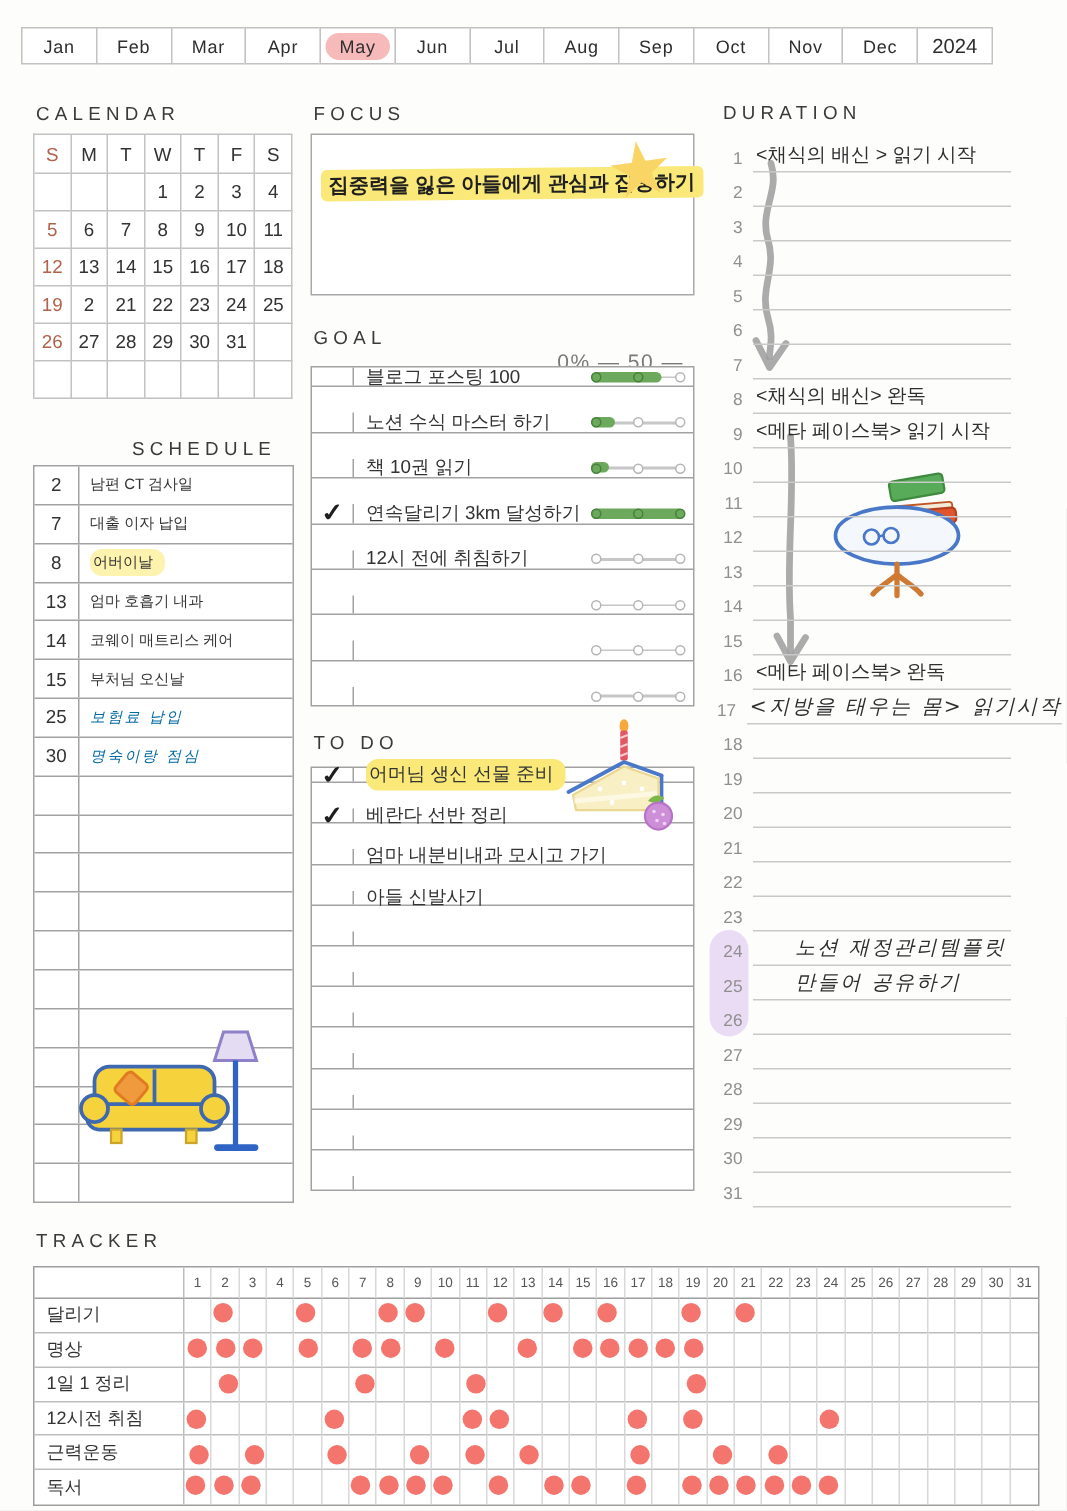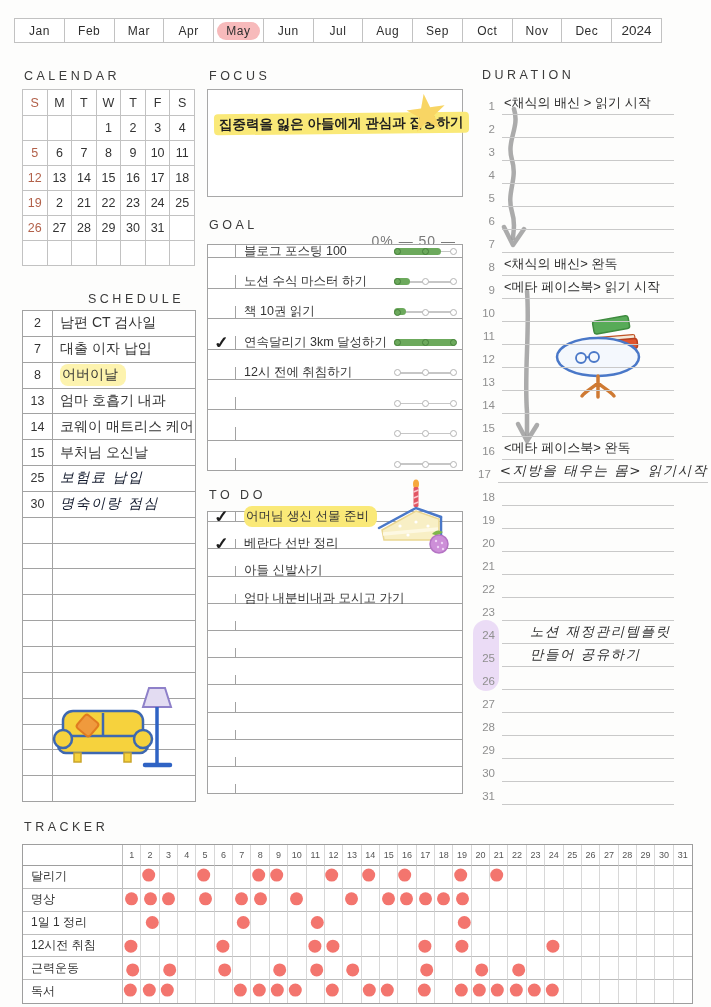--- a/index.html
+++ b/index.html
@@ -35,23 +35,23 @@
     display:flex;align-items:center;justify-content:center;font-size:12.5px;color:#333;}
   .cal .c.sun{color:var(--c-sun);}
   .cal .c.head{font-weight:500;}
   
   .sched{position:absolute;left:22px;top:310px;width:172px;height:490px;
     display:flex;flex-direction:column;border:1px solid #a2a2a2;background:#fff;}
   .sched .row{flex:1;display:flex;border-bottom:1px solid #a2a2a2;}
   .sched .row:last-child{border-bottom:none;}
   .sched .day{width:29px;border-right:1px solid #a2a2a2;display:flex;align-items:center;
     justify-content:center;font-size:12.5px;color:#333;}
-  .sched .txt{flex:1;display:flex;align-items:center;padding-left:7px;font-size:14px;white-space:nowrap;}
+  .sched .txt{flex:1;display:flex;align-items:center;padding-left:7px;font-size:10px;white-space:nowrap;}
   .hl-soft{background:var(--c-yellow-soft);border-radius:8px;padding:2px 8px 2px 2px;}
-  .hand{font-family:"DejaVu Serif",serif;font-style:italic;letter-spacing:1.5px;color:#0f172a;}
+  .hand{font-family:"DejaVu Serif",serif;font-style:italic;letter-spacing:1.5px;color:#0369a1;}
   
   .focus-box{position:absolute;left:207px;top:89px;width:254px;height:106px;
     border:1px solid #a8a8a8;background:#fff;}
   .focus-line{margin:24px 0 0 6px;transform:rotate(-.6deg);}
   .hl-strong{background:var(--c-yellow);padding:3px 5px;border-radius:4px;
     font-size:13.5px;font-weight:700;color:#1f1f1f;white-space:nowrap;}
   .star{position:absolute;left:404px;top:88px;font-size:50px;line-height:50px;
     color:var(--c-star);transform:rotate(-8deg);}
   
   .scale{position:absolute;left:356px;top:233px;width:100px;text-align:right;
@@ -407,25 +407,25 @@
         </div>
       </div>
       <div class="row">
         <div class="chk">
           <span class="mark">✓</span>
         </div>
         <div class="lbl">베란다 선반 정리</div>
       </div>
       <div class="row">
         <div class="chk"></div>
+        <div class="lbl">엄마 내분비내과 모시고 가기</div>
+      </div>
+      <div class="row">
+        <div class="chk"></div>
         <div class="lbl">아들 신발사기</div>
-      </div>
-      <div class="row">
-        <div class="chk"></div>
-        <div class="lbl">엄마 내분비내과 모시고 가기</div>
       </div>
       <div class="row">
         <div class="chk"></div>
         <div class="lbl"></div>
       </div>
       <div class="row">
         <div class="chk"></div>
         <div class="lbl"></div>
       </div>
       <div class="row">

